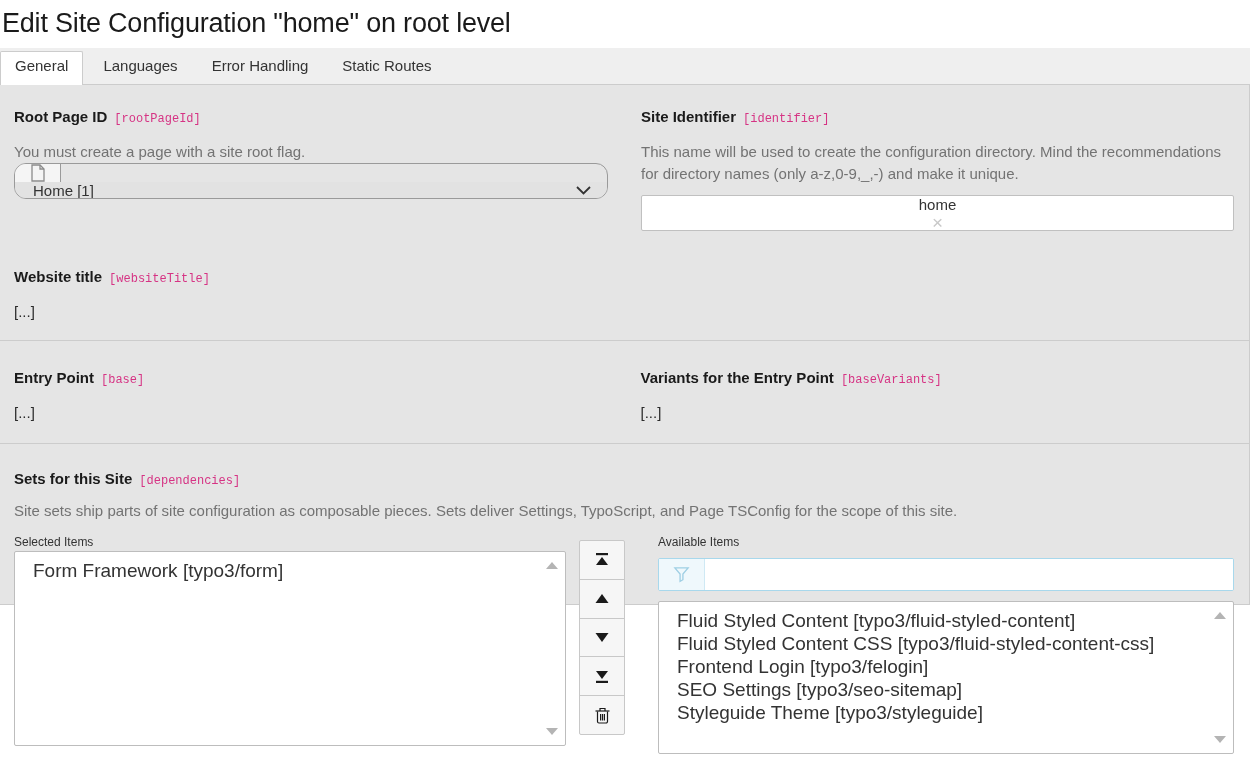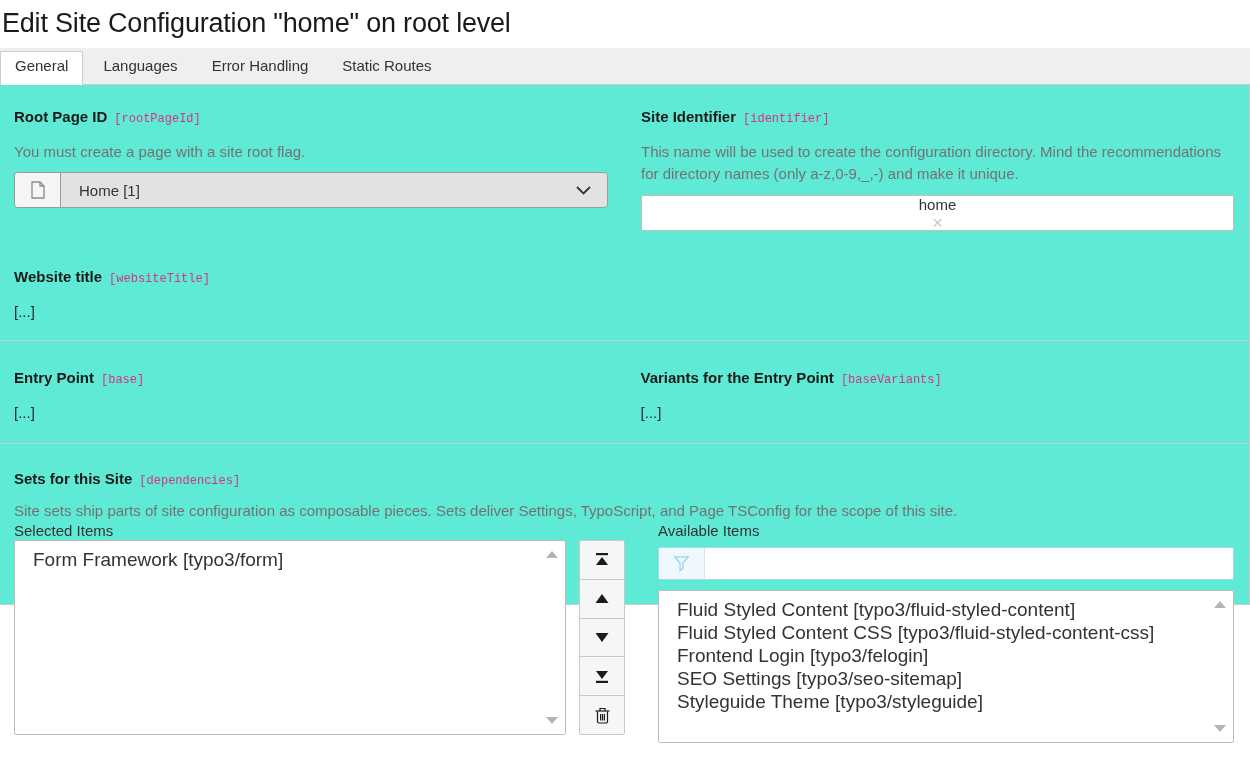--- a/index.html
+++ b/index.html
@@ -13,21 +13,21 @@
   
   .tabbar { margin-top: 5px; height: 37px; background: #efefef;
     border-bottom: 1px solid #ccc; display: flex; align-items: flex-end; }
   .tab { font-size: 15px; color: #333; padding: 4px 14px 9px 14px; cursor: pointer;
     margin-right: 6px; line-height: 19px; }
   .tab.active { background: #fff; border: 1px solid #ccc; border-bottom: none;
     border-radius: 2px 2px 0 0; margin-bottom: -1px; padding-bottom: 10px; }
 
   
   .pane { height: 520px; border-right: 1px solid #ccc; border-bottom: 1px solid #ccc;
-    background: #5eead4; }
+    background: #e5e5e5; }
   .section { border-bottom: 1px solid #ccc; }
   .section:last-child { border-bottom: none; }
   .section-inner { padding: 0 15px 0 14px; }
   .two-col { display: grid; grid-template-columns: 1fr 1fr; column-gap: 33px; }
 
   .field-label { font-size: 15px; font-weight: 700; color: #1a1a1a; line-height: 20px; }
   .field-code { font-family: "Liberation Mono", monospace; font-size: 12px;
     font-weight: 400; color: #d63384; margin-left: 7px; }
   .field-desc { font-size: 15px; color: #737373; line-height: 22px; margin-top: 12px; }
   .collapsed-toggle { font-size: 15px; color: #2b2b2b; margin-top: 13px;
@@ -35,37 +35,37 @@
 
   
   .sec1 { padding-top: 22px; }
   .row-b { margin-top: 36px; padding-bottom: 18px; }
   
   .sec2 { padding-top: 27px; padding-bottom: 20px; }
   
   .sec3 { padding-top: 25px; padding-bottom: 24px; }
 
   
-  .select-group { margin-top: 9px; display: flex; height: 36px; width: 594px;
-    border: 1px solid #9a9a9a; border-radius: 4px; overflow: hidden; cursor: pointer; }
+  .select-group { margin-top: 0; display: flex; height: 36px; width: 594px;
+    border: 1px solid #9a9a9a; border-radius: 12px; overflow: hidden; cursor: pointer; flex-direction: column; }
   .select-addon { width: 46px; background: #f5f5f5; border-right: 1px solid #9a9a9a;
     display: flex; align-items: center; justify-content: center; flex: none; }
   .select-main { flex: 1; background: #e2e2e2; display: flex; align-items: center;
     padding: 0 16px 0 18px; font-size: 15px; color: #333; }
   .select-main .select-value { flex: 1; }
 
   
   .text-input { margin-top: 10px; height: 36px; border: 1px solid #c0c0c0;
     border-radius: 2px; display: flex; align-items: center; padding: 0 4px;
     background: #fff; flex-direction: column; }
   .text-input .value { flex: 1; font-size: 15px; color: #333; }
   .clear-btn { color: #c9c9c9; font-size: 19px; line-height: 19px; cursor: pointer; }
 
   
-  .col-header { font-size: 15px; color: #333; line-height: 18px; }
+  .col-header { font-size: 12px; color: #333; line-height: 18px; margin-top: 11px; }
   .ms-wrap { display: flex; align-items: flex-start; }
   .ms-left { width: 552px; flex: none; }
   .listbox { border: 1px solid #bdbdbd; border-radius: 2px; background: #fff;
     position: relative; padding: 7px 26px 7px 10px; overflow: hidden; }
   .listbox.selected-box { height: 195px; }
   .listbox.available-box { height: 153px; margin-top: 10px; }
   .list-item { font-size: 19px; color: #333; line-height: 23px; white-space: nowrap;
     cursor: pointer; padding-left: 8px; }
   .scroll-up, .scroll-down { position: absolute; right: 7px; width: 0; height: 0;
     border-left: 6px solid transparent; border-right: 6px solid transparent; cursor: pointer; }

